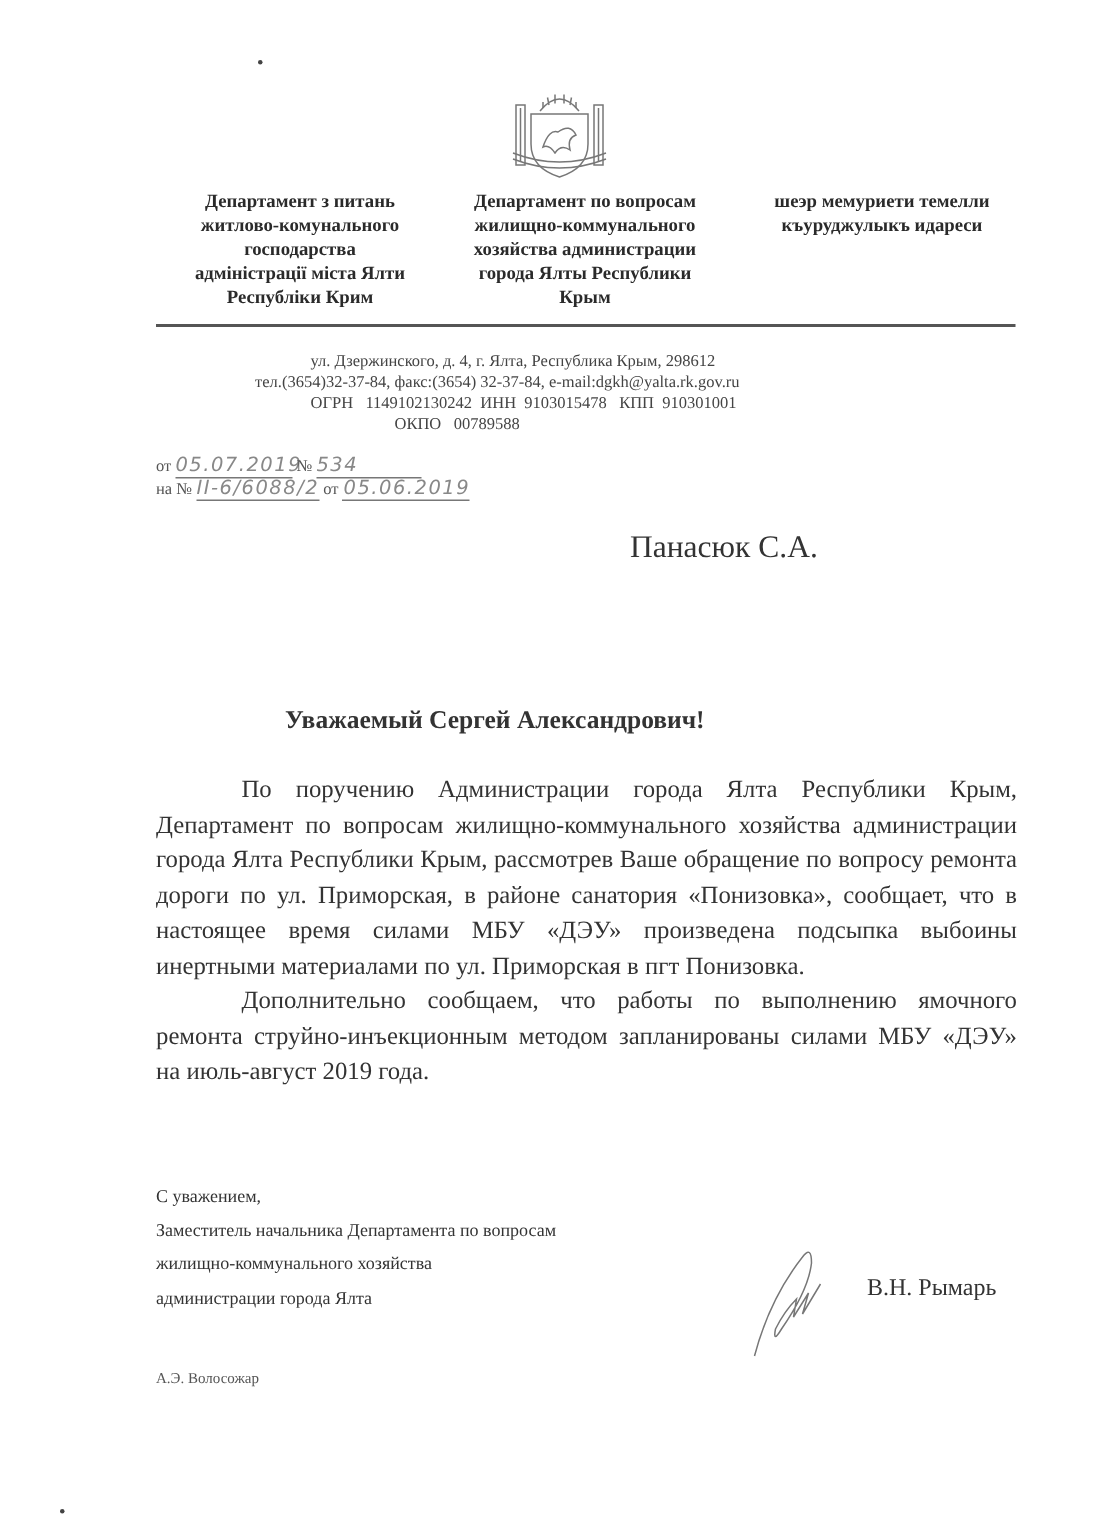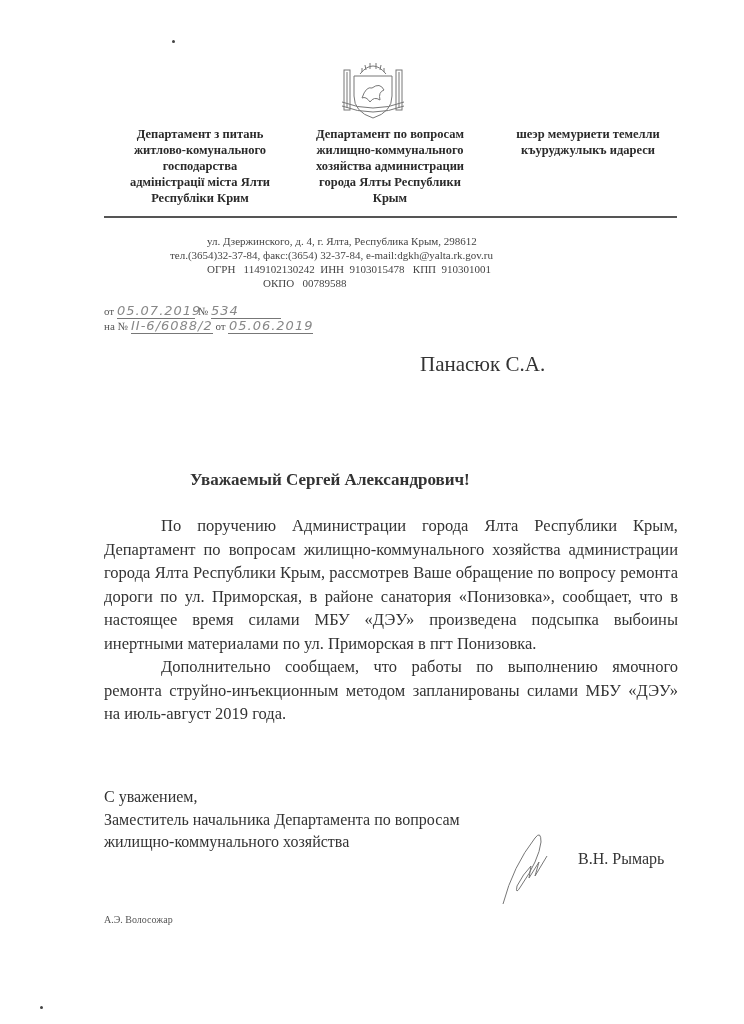--- a/index.html
+++ b/index.html
@@ -22,21 +22,21 @@
     .ref { font-size: 11px; color: #555; }
     .hw { font-family: "DejaVu Sans", sans-serif; font-style: italic; color: #888; font-size: 13px; letter-spacing: 1px; }
     .uline { border-bottom: 1px solid #777; display: inline-block; }
     #ref1 { left: 104px; top: 303px; }
     #ref2 { left: 104px; top: 318px; text-align: right; }
     #recipient { left: 420px; top: 352px; font-size: 21px; color: #333; }
     #salutation { left: 190px; top: 470px; font-size: 17px; color: #333; font-weight: bold; }
     .body-text { left: 104px; width: 574px; font-size: 16.5px; line-height: 23.5px; text-align: justify; color: #333; }
     .body-text p { margin: 0; text-indent: 57px; }
     #para-block { top: 514px; }
-    .sig { left: 104px; font-size: 16px; line-height: 22.5px; color: #333; }
+    .sig { left: 104px; font-size: 12px; line-height: 22.5px; color: #333; }
     #sig-block { top: 786px; }
     #signer { left: 578px; top: 850px; font-size: 16px; color: #333; }
     #signature { left: 495px; top: 826px; width: 80px; height: 80px; }
     #executor { left: 104px; top: 914px; font-size: 10px; color: #555; }
     .dot { width: 3px; height: 3px; background: #444; border-radius: 50%; }
   </style>
 </head>
 <body>
 
 <div class="abs dot" style="left:172px;top:40px;"></div>
@@ -101,20 +101,21 @@
 
 <div id="para-block" class="abs body-text">
   <p>По поручению Администрации города Ялта Республики Крым, Департамент по вопросам жилищно-коммунального хозяйства администрации города Ялта Республики Крым, рассмотрев Ваше обращение по вопросу ремонта дороги по ул. Приморская, в районе санатория «Понизовка», сообщает, что в настоящее время силами МБУ «ДЭУ» произведена подсыпка выбоины инертными материалами по ул. Приморская в пгт Понизовка.</p>
   <p>Дополнительно сообщаем, что работы по выполнению ямочного ремонта струйно-инъекционным методом запланированы силами МБУ «ДЭУ» на июль-август 2019 года.</p>
 </div>
 
 <div id="sig-block" class="abs sig">
   <div>С уважением,</div>
   <div>Заместитель начальника Департамента по вопросам</div>
   <div>жилищно-коммунального хозяйства</div>
+  <div>администрации города Ялта</div>
 </div>
 
 <svg id="signature" class="abs" viewBox="0 0 80 80">
   <path d="M8 78 Q18 40 40 12 Q46 4 46 16 Q44 34 26 60 Q20 70 22 60 Q28 48 36 40 L34 52 L44 36 L40 50 Q46 40 52 30" fill="none" stroke="#777" stroke-width="1"></path>
 </svg>
 
 <div id="signer" class="abs">В.Н. Рымарь</div>
 <div id="executor" class="abs">А.Э. Волосожар</div>
 
 </body></html>

